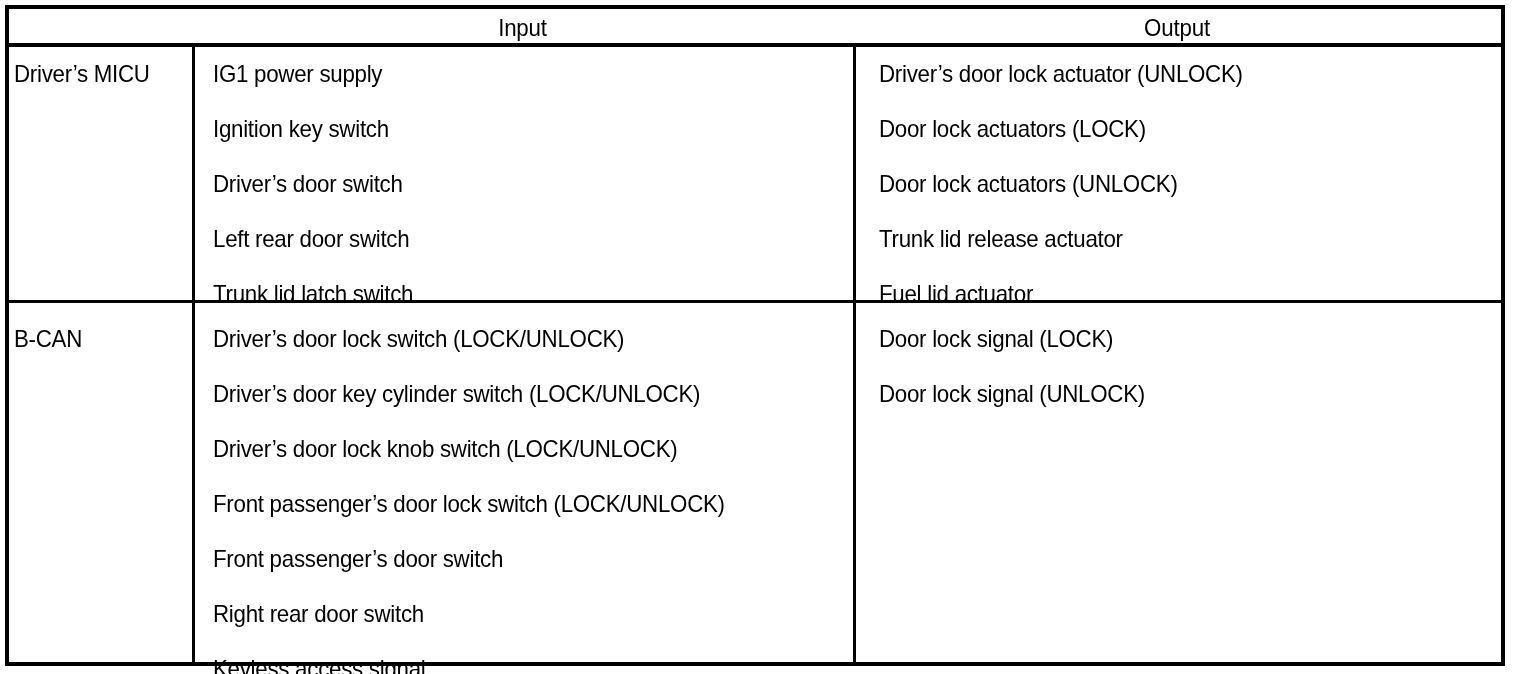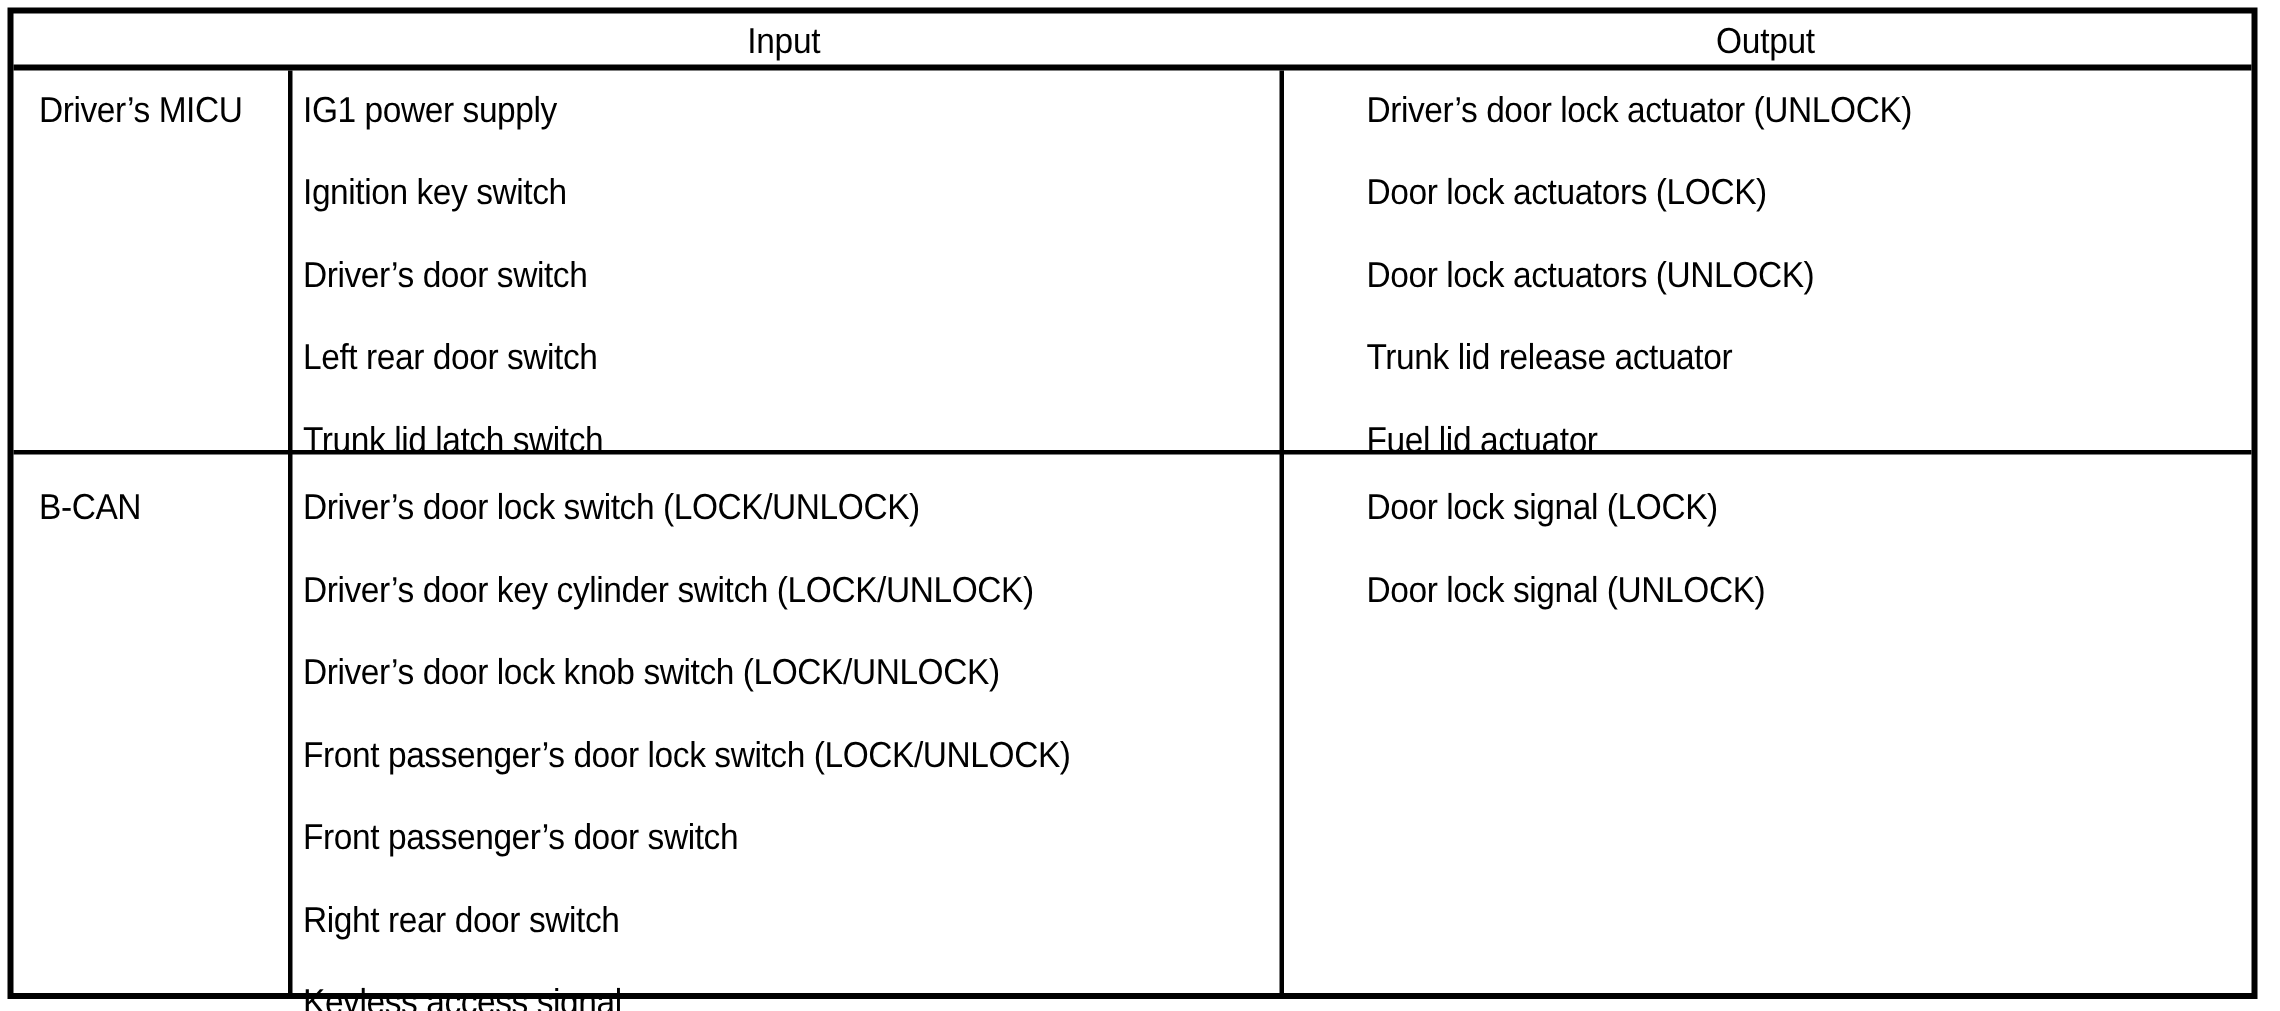--- a/index.html
+++ b/index.html
@@ -90,23 +90,23 @@
     background: #000000;
   }
 
   .cell {
     position: absolute;
     top: 0;
     bottom: 0;
     box-sizing: border-box;
     padding-top: 8px;
   }
-  .cell-group-name { left: 0;     width: 183px; padding-left: 17px; }
-  .cell-input      { left: 186px; width: 658px; padding-left: 7px; }
-  .cell-output     { left: 894px; right: 0;     padding-left: 8px; }
+  .cell-group-name { left: 0;     width: 183px; padding-left: 5px; }
+  .cell-input      { left: 186px; width: 658px; padding-left: 18px; }
+  .cell-output     { left: 847px; right: 0;     padding-left: 23px; }
 
   .line {
     display: block;
     height: 55px;
     line-height: 38px;
     font-size: 24px;
     letter-spacing: -0.3px;
     white-space: nowrap;
     transform: scaleX(0.93);
     transform-origin: left center;

